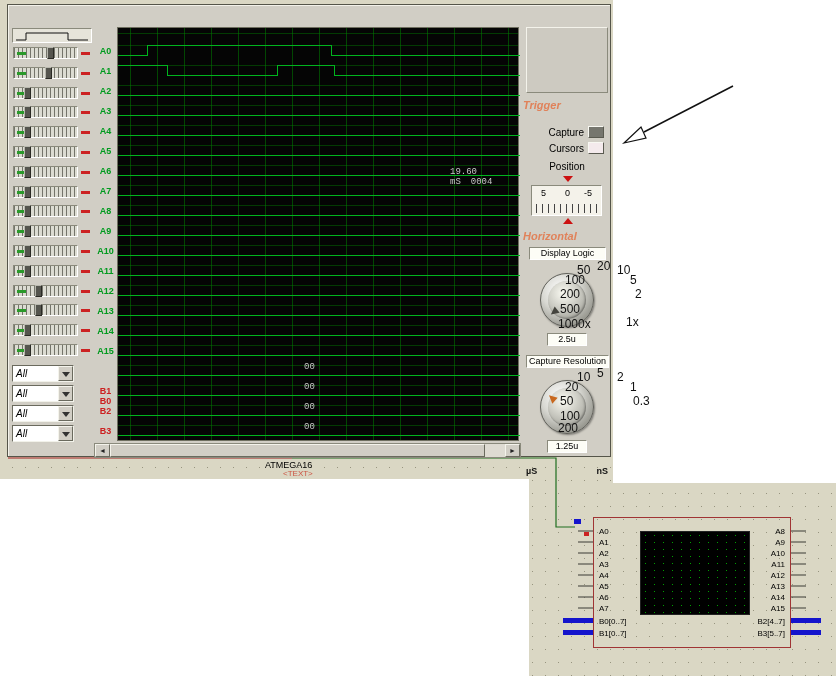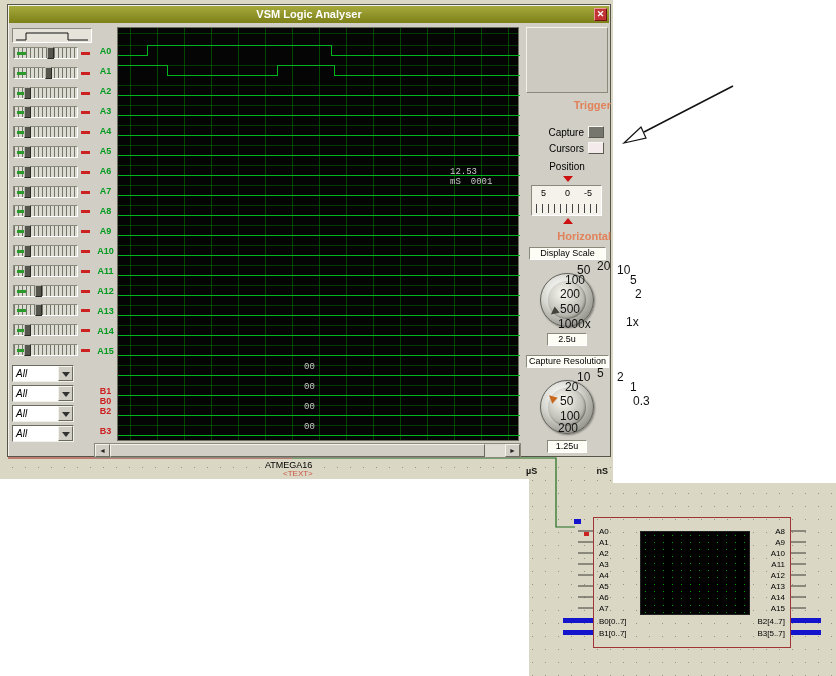--- a/index.html
+++ b/index.html
@@ -92,22 +92,22 @@
     border:1px solid; border-color:#f4f3eb #6a6a5e #6a6a5e #f4f3eb;
     font-size:7px; text-align:center; line-height:12px; color:#222; }
   .sb-left { left:0; } .sb-right { right:0; }
   .sb-thumb { position:absolute; left:15px; top:0; width:375px; height:13px; background:#d1cec5;
     border:1px solid; border-color:#f4f3eb #6a6a5e #6a6a5e #f4f3eb; }
 
   
   #right-panel { position:absolute; left:514px; top:2px; width:88px; height:430px; }
   .blank-box { position:absolute; left:3px; top:2px; width:82px; height:66px; background:#cdcac1;
     border:1px solid; border-color:#f4f3eb #8a8a7c #8a8a7c #f4f3eb; }
-  .section-h { position:absolute; left:0; width:100%; text-align:right;
-    font-size:11px; font-weight:bold; color:#e0825a; }
+  .section-h { position:absolute; left:0; width:100%; text-align:left;
+    font-size:11px; font-weight:bold; color:#e0825a;font-style:italic; }
   .ctl-label { position:absolute; right:27px; font-size:10px; color:#000; }
   .mini-btn { position:absolute; right:7px; width:16px; height:12px;
     border:1px solid; border-color:#f8f8f2 #5a5a50 #5a5a50 #f8f8f2; }
   .capture-btn { background:#76766e; }
   .cursors-btn { background:#f4eaec; }
   .pos-label { position:absolute; top:136px; width:100%; text-align:center; font-size:10px; color:#000; }
   .tri-down { position:absolute; left:40px; top:151px; width:0; height:0;
     border-left:5px solid transparent; border-right:5px solid transparent; border-top:6px solid #cc1111; }
   .tri-up { position:absolute; left:40px; top:193px; width:0; height:0;
     border-left:5px solid transparent; border-right:5px solid transparent; border-bottom:6px solid #cc1111; }
@@ -188,26 +188,20 @@
       <div class="pin-label" style="right: 5px; top: 64px;">A13</div>
       <div class="pin-label" style="right: 5px; top: 75px;">A14</div>
       <div class="pin-label" style="right: 5px; top: 86px;">A15</div>
       <div class="pin-label" style="left: 5px; top: 99px;">B0[0..7]</div>
       <div class="pin-label" style="left: 5px; top: 111px;">B1[0..7]</div>
       <div class="pin-label" style="right: 5px; top: 99px;">B2[4..7]</div>
       <div class="pin-label" style="right: 5px; top: 111px;">B3[5..7]</div>
     </div>
 
   <div id="win">
-    <div id="titlebar">
-      <span>VSM Logic Analyser</span>
-      <div id="close-btn">
-        <span>✕</span>
-      </div>
-    </div>
     <div id="win-body">
 
       <div id="left-panel">
         <div class="icon-row">
           <svg width="78" height="15">
             <path d="M3 11 H13 V4 H55 V11 H75"></path>
           </svg>
         </div>
 
       <div class="slider-row" style="top: 20px;">
@@ -372,21 +366,21 @@
             <path d="M0 267 H402" class="trace"></path>
             <path d="M0 287 H402" class="trace"></path>
             <path d="M0 307 H402" class="trace"></path>
             <path d="M0 327 H402" class="trace"></path>
             <path d="M0 347 H402" class="trace"></path>
             <path d="M0 367 H402" class="trace"></path>
             <path d="M0 387 H402" class="trace"></path>
             <path d="M0 407 H402" class="trace"></path>
           </svg>
         <div class="ts">
-          <span>12.53 mS</span><span style="margin-left:10px">0001</span>
+          <span>19.60 mS</span><span style="margin-left:10px">0004</span>
         </div>
       <div class="bval" style="top: 334px;">00</div>
           <div class="bval" style="top: 354px;">00</div>
           <div class="bval" style="top: 374px;">00</div>
           <div class="bval" style="top: 394px;">00</div>
         </div>
 
       <div id="hscroll">
         <div class="sb-btn sb-left"><span>◄</span></div>
         <div class="sb-thumb"></div>
@@ -406,21 +400,21 @@
         <div class="tri-down"></div>
         <div class="pos-box">
           <span class="pos-num" style="left:9px">5</span>
           <span class="pos-num" style="left:33px">0</span>
           <span class="pos-num" style="left:52px">-5</span>
           <div class="pos-ticks"></div>
         </div>
         <div class="tri-up"></div>
 
         <div class="section-h" style="top:205px">Horizontal</div>
-        <div class="field-box" style="left:6px;top:222px;width:77px">Display Scale</div>
+        <div class="field-box" style="left:6px;top:222px;width:77px">Display Logic</div>
         <div class="knob k1" style="left:17px;top:248px">
           <div class="notch"></div>
         </div>
         <div class="field-box" style="left:24px;top:308px;width:40px">2.5u</div>
 
         <div class="field-box" style="left:3px;top:330px;width:83px">Capture Resolution</div>
         <div class="knob k2" style="left:17px;top:355px">
           <div class="notch"></div>
         </div>
         <div class="unit" style="left:3px;top:412px">µS</div>

